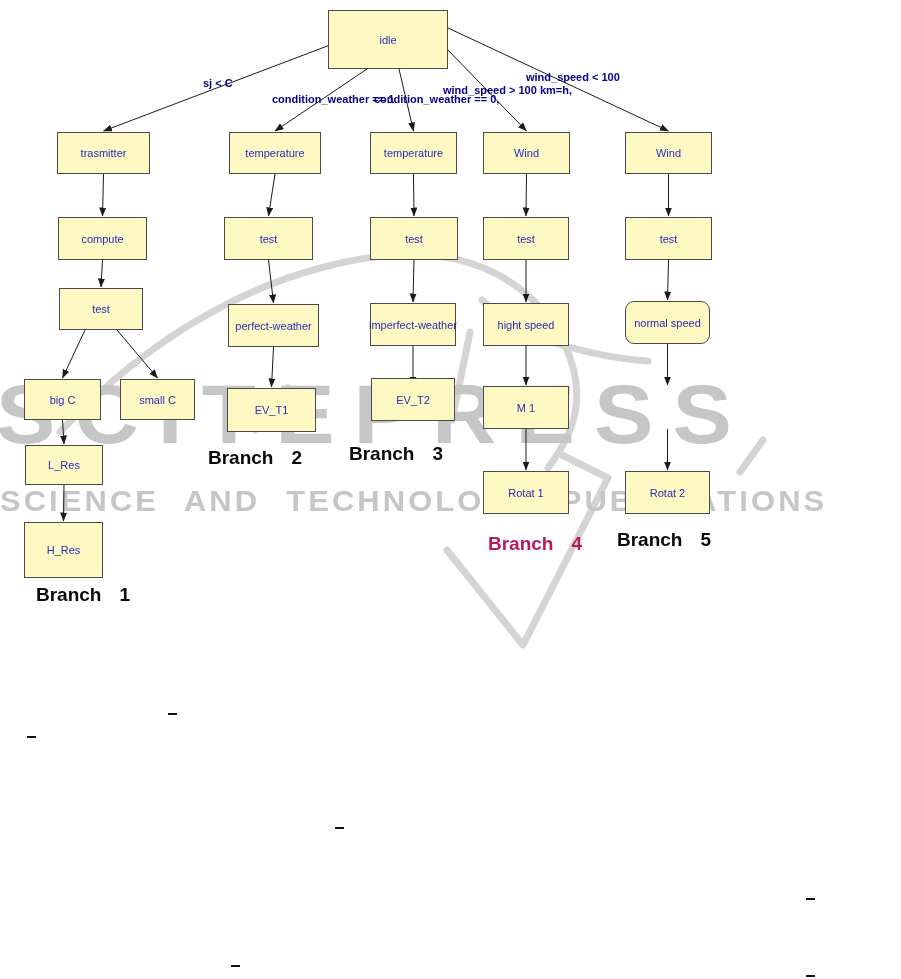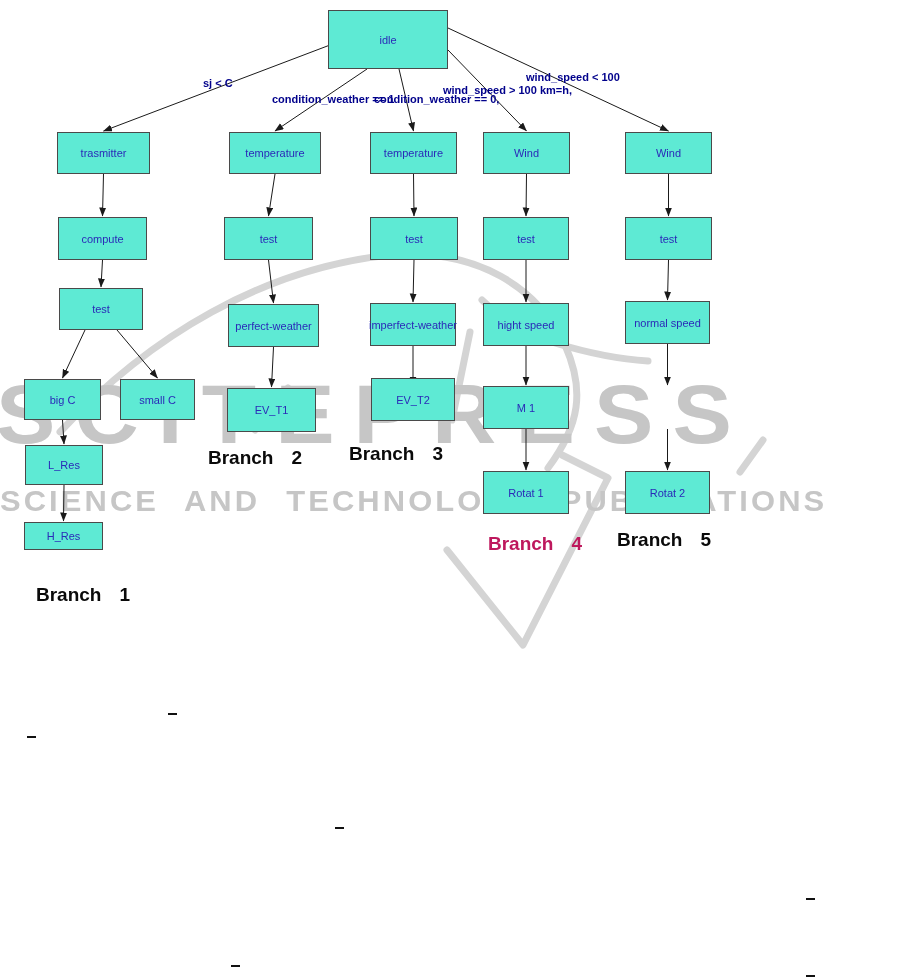--- a/index.html
+++ b/index.html
@@ -10,21 +10,21 @@
   .edges-layer{position:absolute;left:0;top:0;z-index:3;}
   .nodes-layer,.labels-layer{position:absolute;inset:0;z-index:4;}
   
   .wm-word{position:absolute;left:-4px;top:372px;white-space:nowrap;color:#c6c6c6;
            font-weight:bold;font-size:84px;letter-spacing:18px;transform:scaleX(1.06);
            transform-origin:left center;line-height:1;}
   .wm-sub{position:absolute;left:0;top:486px;white-space:nowrap;color:#c6c6c6;
           font-weight:bold;font-size:30px;letter-spacing:3px;word-spacing:14px;
           transform:scaleX(1.03);transform-origin:left center;line-height:1;}
   
-  .node{position:absolute;background:#5eead4;border:1px solid #4a4a4a;
+  .node{position:absolute;background:#fef9c3;border:1px solid #4a4a4a;
         display:flex;align-items:center;justify-content:center;box-sizing:border-box;}
   .node span{font-size:11px;color:#2a2ab8;white-space:nowrap;}
   
   .edge-label{position:absolute;font-size:11px;font-weight:700;color:#00008b;white-space:nowrap;}
   
   .branch-label{position:absolute;font-size:19px;font-weight:bold;color:#0a0a0a;white-space:nowrap;}
   .branch-label .num{margin-left:18px;}
   
   .stray{position:absolute;width:9px;height:2px;background:#111;}
 </style>
@@ -122,21 +122,21 @@
       </div>
       <div class="node" style="left: 228px; top: 304px; width: 91px; height: 43px; border-color: rgb(74, 74, 74);">
         <span style="color: rgb(42, 42, 184);">perfect-weather</span>
       </div>
       <div class="node" style="left: 370px; top: 303px; width: 86px; height: 43px; border-color: rgb(74, 74, 74);">
         <span style="color: rgb(42, 42, 184);">imperfect-weather</span>
       </div>
       <div class="node" style="left: 483px; top: 303px; width: 86px; height: 43px; border-color: rgb(74, 74, 74);">
         <span style="color: rgb(42, 42, 184);">hight speed</span>
       </div>
-      <div class="node" style="left: 625px; top: 301px; width: 85px; height: 43px; border-color: rgb(74, 74, 74);">
+      <div class="node" style="left: 625px; top: 301px; width: 85px; height: 43px; border-color: rgb(74, 74, 74); border-radius: 9px;">
         <span style="color: rgb(42, 42, 184);">normal speed</span>
       </div>
       <div class="node" style="left: 24px; top: 379px; width: 77px; height: 41px; border-color: rgb(74, 74, 74);">
         <span style="color: rgb(42, 42, 184);">big C</span>
       </div>
       <div class="node" style="left: 120px; top: 379px; width: 75px; height: 41px; border-color: rgb(74, 74, 74);">
         <span style="color: rgb(42, 42, 184);">small C</span>
       </div>
       <div class="node" style="left: 227px; top: 388px; width: 89px; height: 44px; border-color: rgb(74, 74, 74);">
         <span style="color: rgb(42, 42, 184);">EV_T1</span>
@@ -149,21 +149,21 @@
       </div>
       <div class="node" style="left: 25px; top: 445px; width: 78px; height: 40px; border-color: rgb(74, 74, 74);">
         <span style="color: rgb(42, 42, 184);">L_Res</span>
       </div>
       <div class="node" style="left: 483px; top: 471px; width: 86px; height: 43px; border-color: rgb(74, 74, 74);">
         <span style="color: rgb(42, 42, 184);">Rotat 1</span>
       </div>
       <div class="node" style="left: 625px; top: 471px; width: 85px; height: 43px; border-color: rgb(74, 74, 74);">
         <span style="color: rgb(42, 42, 184);">Rotat 2</span>
       </div>
-      <div class="node" style="left: 24px; top: 522px; width: 79px; height: 28px; border-color: rgb(74, 74, 74);">
+      <div class="node" style="left: 24px; top: 522px; width: 79px; height: 56px; border-color: rgb(74, 74, 74);">
         <span style="color: rgb(42, 42, 184);">H_Res</span>
       </div>
     </div>
 
   <div class="labels-layer" id="labels">
       <div class="edge-label" style="left: 203px; top: 77px; color: rgb(0, 0, 139);">sj &lt; C</div>
       <div class="edge-label" style="left: 272px; top: 93px; color: rgb(0, 0, 139);">condition_weather == 1</div>
       <div class="edge-label" style="left: 374px; top: 93px; color: rgb(0, 0, 139);">condition_weather == 0,</div>
       <div class="edge-label" style="left: 443px; top: 84px; color: rgb(0, 0, 139);">wind_speed &gt; 100 km=h,</div>
       <div class="edge-label" style="left: 526px; top: 71px; color: rgb(0, 0, 139);">wind_speed &lt; 100</div>

